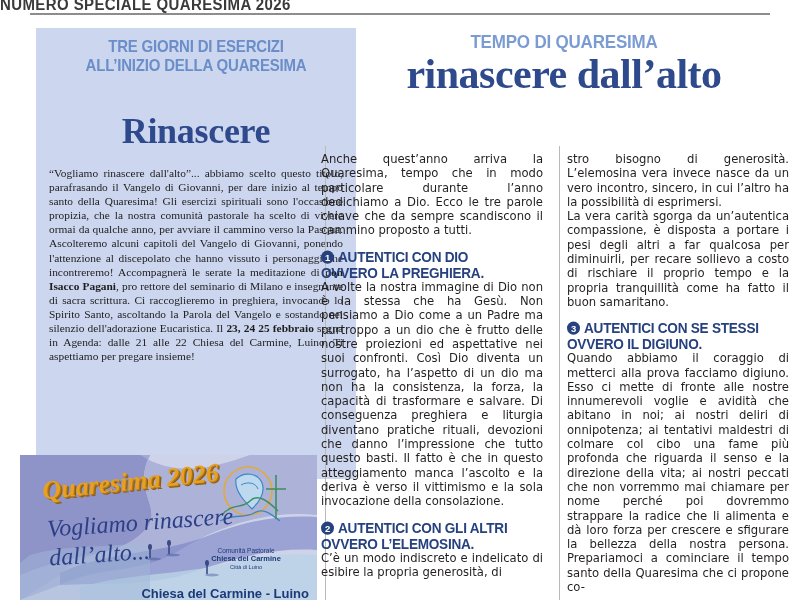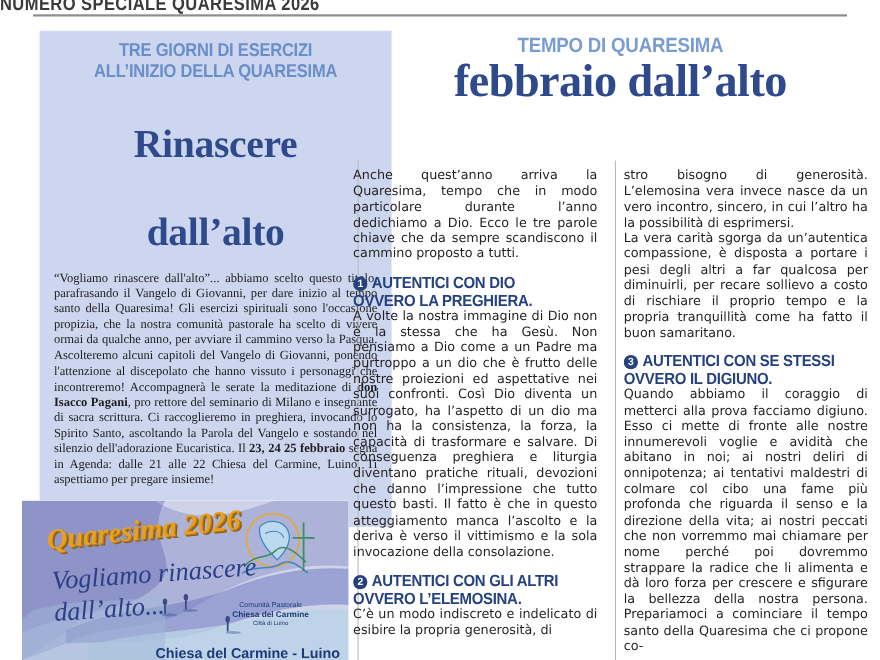--- a/index.html
+++ b/index.html
@@ -178,21 +178,20 @@
   </div>
   <div class="masthead-rule"></div>
 
   <div class="feature">
     <div class="feature-kicker">
       <span>TRE GIORNI DI ESERCIZI</span>
       <span>ALL’INIZIO DELLA QUARESIMA</span>
     </div>
     <div class="feature-title">
       <span>Rinascere</span>
-      <span>dall’alto</span>
     </div>
     <div class="feature-body">
       <p>
         <span>“Vogliamo rinascere dall'alto”... abbiamo scelto questo titolo, parafrasando il Vangelo di Giovanni, per dare inizio al tempo santo della Quaresima! Gli esercizi spirituali sono l'occasione propizia, che la nostra comunità pastorale ha scelto di vivere ormai da qualche anno, per avviare il cammino verso la Pasqua. Ascolteremo alcuni capitoli del Vangelo di Giovanni, ponendo l'attenzione al discepolato che hanno vissuto i personaggi che incontreremo! Accompagnerà le serate la meditazione di </span><b>don Isacco Pagani</b><span>, pro rettore del seminario di Milano e insegnante di sacra scrittura. Ci raccoglieremo in preghiera, invocando lo Spirito Santo, ascoltando la Parola del Vangelo e sostando nel silenzio dell'adorazione Eucaristica. Il </span><b>23, 24 25 febbraio</b><span> segna in Agenda: dalle 21 alle 22 Chiesa del Carmine, Luino. Ti aspettiamo per pregare insieme!</span>
       </p>
     </div>
   </div>
 
   <div class="poster">
     <svg class="poster-inner" viewBox="0 0 297 145" preserveAspectRatio="none">
@@ -236,21 +235,21 @@
       <div class="l3">Città di Luino</div>
     </div>
     <div class="poster-place">Chiesa del Carmine - Luino</div>
   </div>
 
   <div class="vrule"></div>
   <div class="vrule2"></div>
 
   <div class="head-kicker">TEMPO DI QUARESIMA</div>
   <div class="head-title">
-    <span>febbraio dall’alto</span>
+    <span>rinascere dall’alto</span>
   </div>
 
   <div class="col" id="col-mid">
     <p>Anche quest’anno arriva la Quaresima, tempo che in modo particolare durante l’anno dedichiamo a Dio. Ecco le tre parole chiave che da sempre scandiscono il cammino proposto a tutti.</p>
 
     <div class="sect">
       <span class="num">1</span><span>AUTENTICI CON DIO</span>
       <span class="l2">OVVERO LA PREGHIERA.</span>
     </div>
     <p>A volte la nostra immagine di Dio non è la stessa che ha Gesù. Non pensiamo a Dio come a un Padre ma purtroppo a un dio che è frutto delle nostre proiezioni ed aspettative nei suoi confronti. Così Dio diventa un surrogato, ha l’aspetto di un dio ma non ha la consistenza, la forza, la capacità di trasformare e salvare. Di conseguenza preghiera e liturgia diventano pratiche rituali, devozioni che danno l’impressione che tutto questo basti. Il fatto è che in questo atteggiamento manca l’ascolto e la deriva è verso il vittimismo e la sola invocazione della consolazione.</p>

